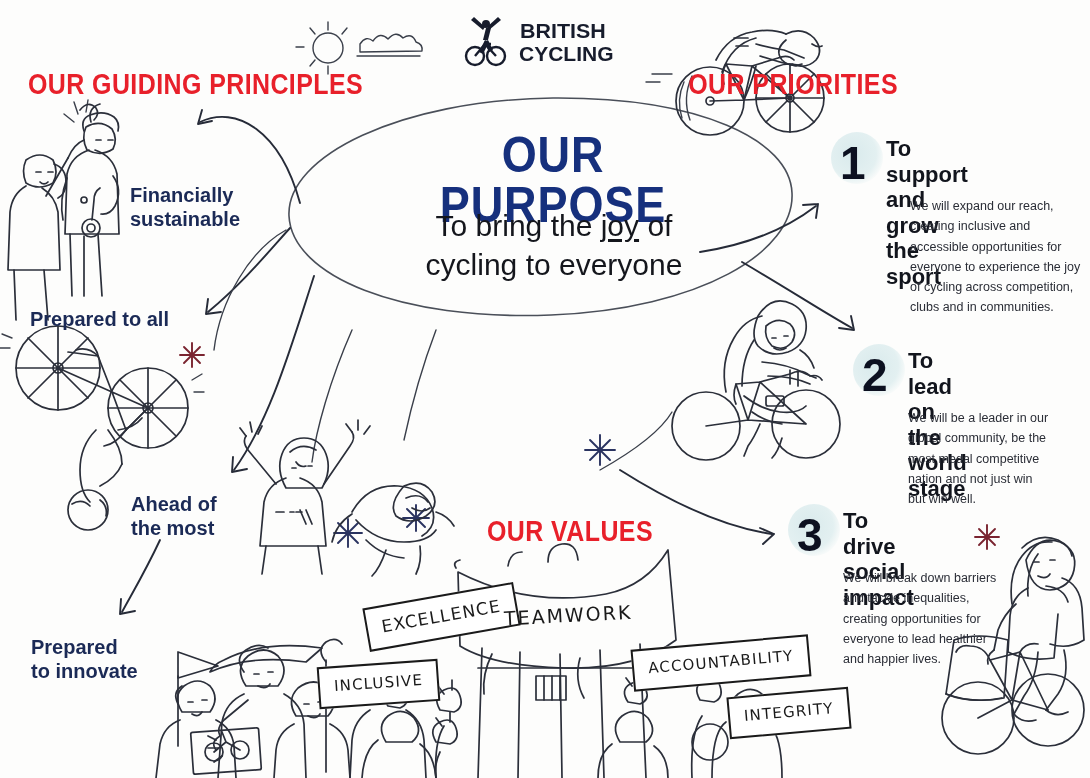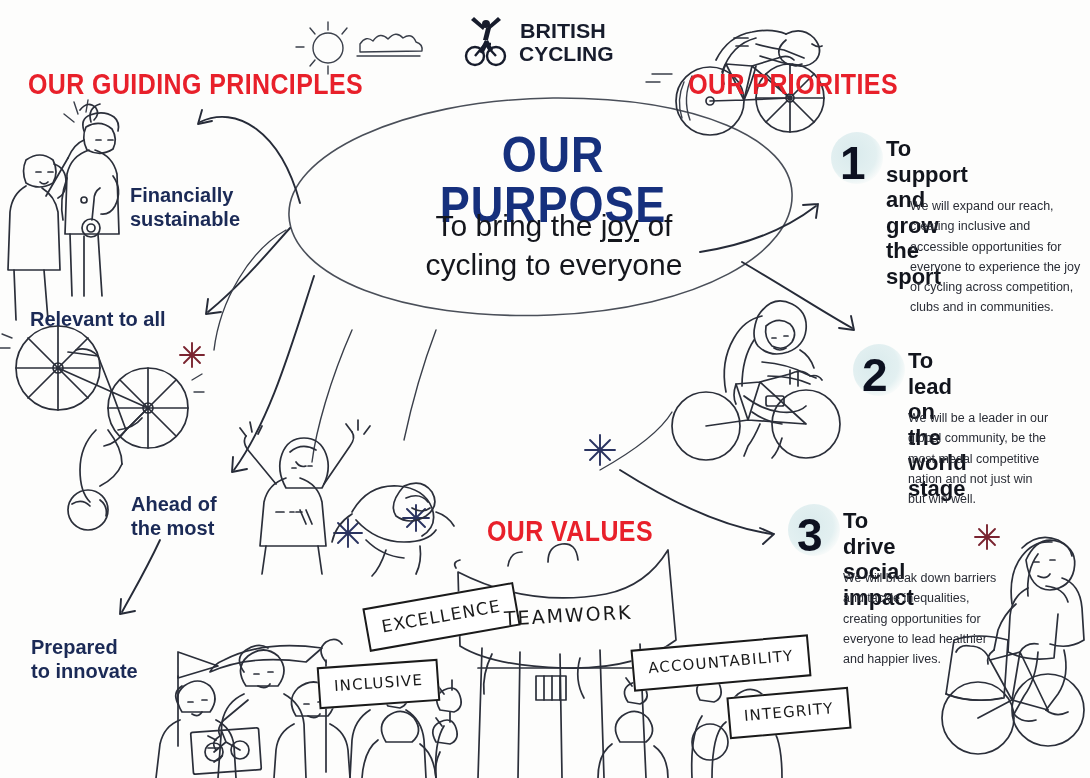--- a/index.html
+++ b/index.html
@@ -444,21 +444,21 @@
 
   <div class="txt" id="purpose-title">OUR PURPOSE</div>
 
   <div class="txt" id="purpose-sub">
     <span>To bring the </span><u>joy</u><span> of</span><br>
     <span>cycling to everyone</span>
   </div>
 
   <div class="txt principle" id="pr-0" style="white-space:pre-line;">Financially
 sustainable</div>
-  <div class="txt principle" id="pr-1" style="white-space:pre-line;">Relevant to all</div>
+  <div class="txt principle" id="pr-1" style="white-space:pre-line;">Prepared to all</div>
   <div class="txt principle" id="pr-2" style="white-space:pre-line;">Ahead of
 the most</div>
   <div class="txt principle" id="pr-3" style="white-space:pre-line;">Prepared
 to innovate</div>
 
   <div class="priority" id="prio-0">
     <div class="pnum-bg"></div>
     <div class="pnum">1</div>
     <div class="ptitle">To support and
 grow the sport</div>

